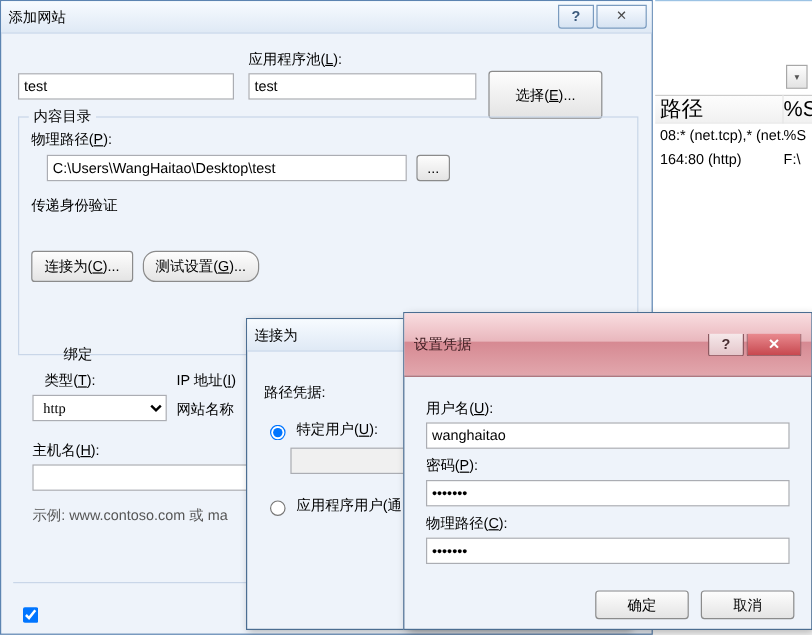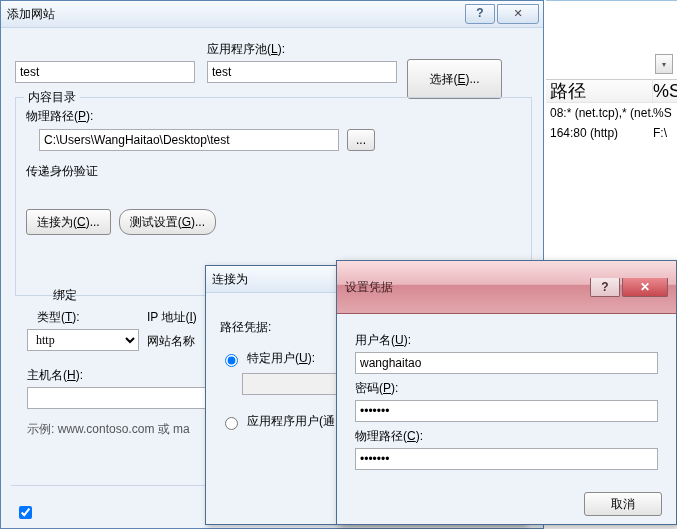--- a/index.html
+++ b/index.html
@@ -340,15 +340,16 @@
     <span class="lbl label">
       <span>密码(</span><span class="underline">P</span><span>):</span>
     </span>
     <input class="text" value="•••••••" style="">
     <span class="lbl label">
       <span>物理路径(</span><span class="underline">C</span><span>):</span>
     </span>
     <input class="text" value="•••••••" style="">
   </div>
   <div class="cred-footer">
+    <button class="btn">确定</button>
     <button class="btn">取消</button>
   </div>
 </div>
 
 </body></html>

